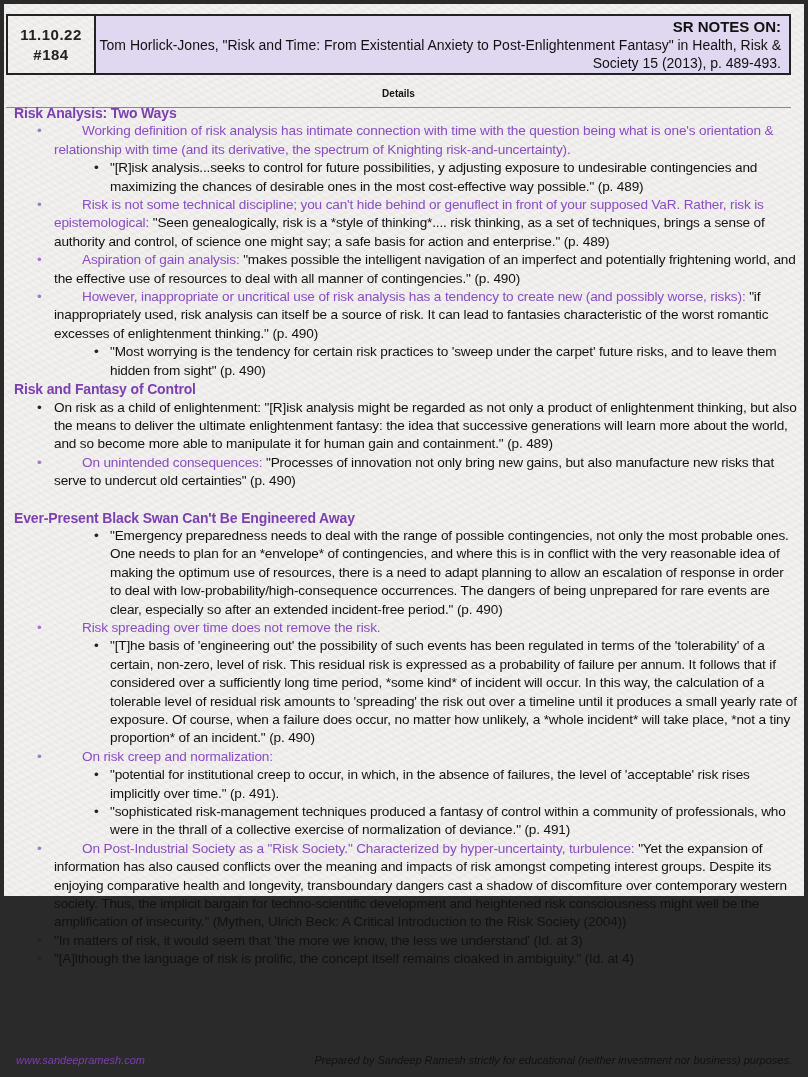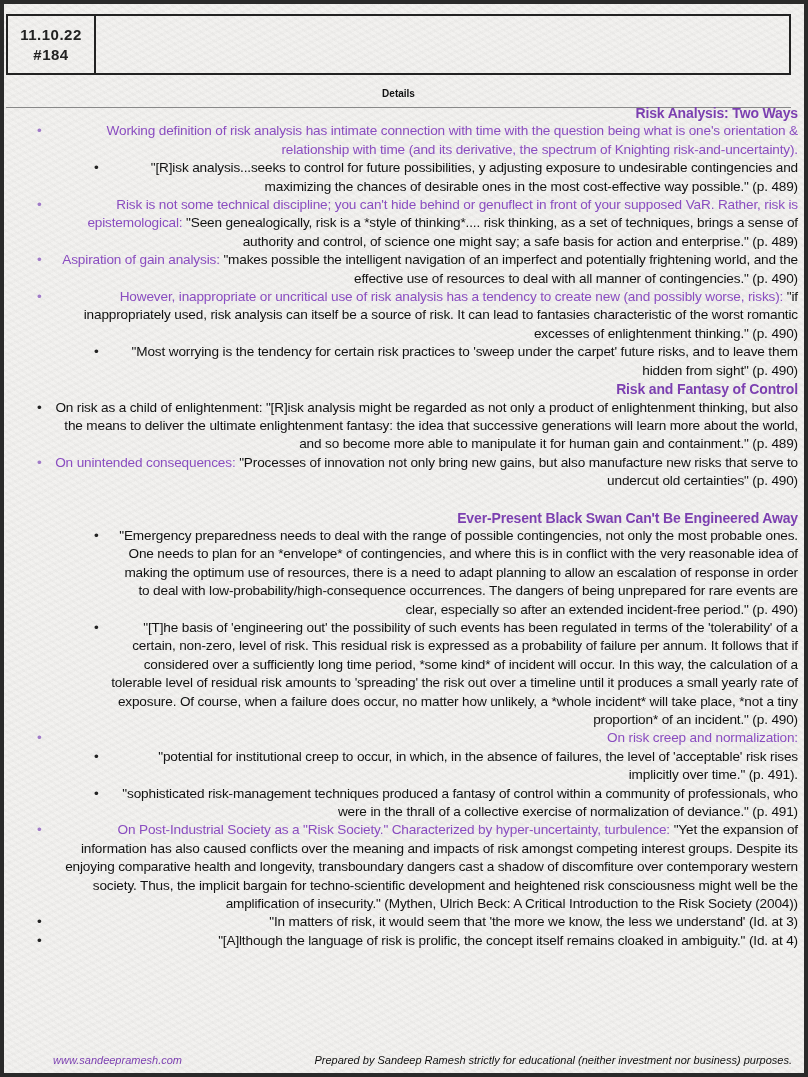--- a/index.html
+++ b/index.html
@@ -1,49 +1,54 @@
 <!DOCTYPE html>
 <html><head>
 <meta charset="utf-8">
 <style>
   html,body{margin:0;padding:0;}
   body{width:808px;height:1077px;background:#2a2a2a;overflow:hidden;font-family:"Liberation Sans",sans-serif;}
-  .page{position:absolute;left:4px;top:4px;width:800px;height:1069px;background:#f2f1ef;
+  .page{position:absolute;left:4px;top:4px;width:800px;height:892px;background:#f2f1ef;
     background-image:repeating-linear-gradient(35deg,rgba(0,0,0,0.018) 0 2px,rgba(255,255,255,0.02) 2px 5px),
     repeating-linear-gradient(-25deg,rgba(0,0,0,0.015) 0 3px,rgba(255,255,255,0.02) 3px 7px);}
   .hdr{position:absolute;left:2px;top:10px;width:781px;height:57px;border:2px solid #222;display:flex;}
   .hdr-left{width:86px;border-right:2px solid #222;display:flex;flex-direction:column;justify-content:center;align-items:center;
     font-weight:bold;font-size:15px;line-height:20px;color:#222;letter-spacing:0.5px;}
   .hdr-right{flex:1;background:#e0d8f0;text-align:right;padding:2px 8px 0 0;font-size:14px;line-height:18px;color:#111;}
   .hdr-right .t{font-weight:bold;font-size:15px;}
   .details{position:absolute;left:2px;top:78px;width:785px;height:25px;border-bottom:1px solid #888;text-align:center;
     font-weight:bold;font-size:10px;line-height:24px;color:#111;}
-  .content{position:absolute;left:10px;top:100px;width:784px;font-size:13.6px;line-height:18.4px;color:#111;letter-spacing:-0.15px;text-align:right;}
+  .content{position:absolute;left:10px;top:100px;width:784px;font-size:13.6px;line-height:18.4px;color:#111;letter-spacing:-0.15px;}
   .h{color:#7b3fb0;font-weight:bold;font-size:14px;margin:0;}
   .h i{font-style:italic;}
   ul{margin:0;padding:0;list-style:none;}
   li{position:relative;}
   .l1{padding-left:40px;}
   .l1::before{content:"•";position:absolute;left:23px;color:#a07ac8;}
   .l1.blk::before{color:#222;}
   .l2{padding-left:96px;}
   .l2::before{content:"•";position:absolute;left:80px;color:#222;}
-  .p{color:#8a4dc0;}
+  .p{color:#8a4dc0;margin-left:28px;}
   .gap{height:18px;}
-  .foot-l{position:absolute;left:12px;top:1050px;color:#7b3fb0;font-style:italic;font-size:11px;margin-left:37px;}
+  .foot-l{position:absolute;left:12px;top:1050px;color:#7b3fb0;font-style:italic;font-size:11px;}
   .foot-r{position:absolute;right:12px;top:1050px;color:#111;font-style:italic;font-size:11px;text-align:center;}
 </style>
 </head>
 <body>
 
 <div class="page">
   <div class="hdr">
     <div class="hdr-left">
       <span>11.10.22</span>
       <span>#184</span>
+    </div>
+    <div class="hdr-right">
+      <div class="t">SR NOTES ON:</div>
+      <div>Tom Horlick-Jones, "Risk and Time: From Existential Anxiety to Post-Enlightenment Fantasy" in Health, Risk &amp;</div>
+      <div>Society 15 (2013), p. 489-493.</div>
     </div>
   </div>
   <div class="details">Details</div>
 
   <div class="content" id="content">
       <div class="h"><span>Risk Analysis: Two Ways</span></div>
       <ul>
         <li class="l1"><span class="p">Working definition of risk analysis has intimate connection with time with the question being what is one's orientation &amp; relationship with time (and its derivative, the spectrum of Knighting risk-and-uncertainty).</span></li>
         <li class="l2">"[R]isk analysis...seeks to control for future possibilities, y adjusting exposure to undesirable contingencies and maximizing the chances of desirable ones in the most cost-effective way possible." (p. 489)</li>
         <li class="l1"><span class="p">Risk is not some technical discipline; you can't hide behind or genuflect in front of your supposed VaR.  Rather, risk is epistemological:</span><span> "Seen genealogically, risk is a *style of thinking*.... risk thinking, as a set of techniques, brings a sense of authority and control, of science one might say; a safe basis for action and enterprise." (p. 489)</span></li>
@@ -53,20 +58,21 @@
       </ul>
       <div class="h"><span>Risk and Fantasy of Control</span></div>
       <ul>
         <li class="l1 blk"><span>On risk as a child of enlightenment: "[R]isk analysis might be regarded as not only a product of enlightenment thinking, but also the means to deliver the ultimate enlightenment fantasy: the idea that successive generations will learn more about the world, and so become more able to manipulate it for human gain and containment." (p. 489)</span></li>
         <li class="l1"><span class="p">On unintended consequences:</span><span> "Processes of innovation not only bring new gains, but also manufacture new risks that serve to undercut old certainties" (p. 490)</span></li>
       </ul>
       <div class="gap"></div>
       <div class="h"><span>Ever-Present Black Swan Can't Be Engineered Away</span></div>
       <ul>
         <li class="l2">"Emergency preparedness needs to deal with the range of possible contingencies, not only the most probable ones.  One needs to plan for an *envelope* of contingencies, and where this is in conflict with the very reasonable idea of making the optimum use of resources, there is a need to adapt planning to allow an escalation of response in order to deal with low-probability/high-consequence occurrences.  The dangers of being unprepared for rare events are clear, especially so after an extended incident-free period." (p. 490)</li>
+        <li class="l1"><span class="p">Risk spreading over time does not remove the risk.</span></li>
         <li class="l2">"[T]he basis of 'engineering out' the possibility of such events has been regulated in terms of the 'tolerability' of a certain, non-zero, level of risk.  This residual risk is expressed as a probability of failure per annum.  It follows that if considered over a sufficiently long time period, *some kind* of incident will occur.  In this way, the calculation of a tolerable level of residual risk amounts to 'spreading' the risk out over a timeline until it produces a small yearly rate of exposure.  Of course, when a failure does occur, no matter how unlikely, a *whole incident* will take place, *not a tiny proportion* of an incident." (p. 490)</li>
       </ul>
       <ul>
         <li class="l1"><span class="p"> On risk creep and normalization:</span></li>
         <li class="l2">"potential for institutional creep to occur, in which, in the absence of failures, the level of 'acceptable' risk rises implicitly over time." (p. 491).</li>
         <li class="l2">"sophisticated risk-management techniques produced a fantasy of control within a community of professionals, who were in the thrall of a collective exercise of normalization of deviance." (p. 491)</li>
       </ul>
       <ul>
         <li class="l1"><span class="p">On Post-Industrial Society as a "Risk Society."  Characterized by hyper-uncertainty, turbulence:</span><span> "Yet the expansion of information has also caused conflicts over the meaning and impacts of risk amongst competing interest groups.  Despite its enjoying comparative health and longevity, transboundary dangers cast a shadow of discomfiture over contemporary western society.  Thus, the implicit bargain for techno-scientific development and heightened risk consciousness might well be the amplification of insecurity." (Mythen, Ulrich Beck: A Critical Introduction to the Risk Society (2004))</span></li>
         <li class="l1 blk"><span>"In matters of risk, it would seem that 'the more we know, the less we understand' (Id. at 3)</span></li>

